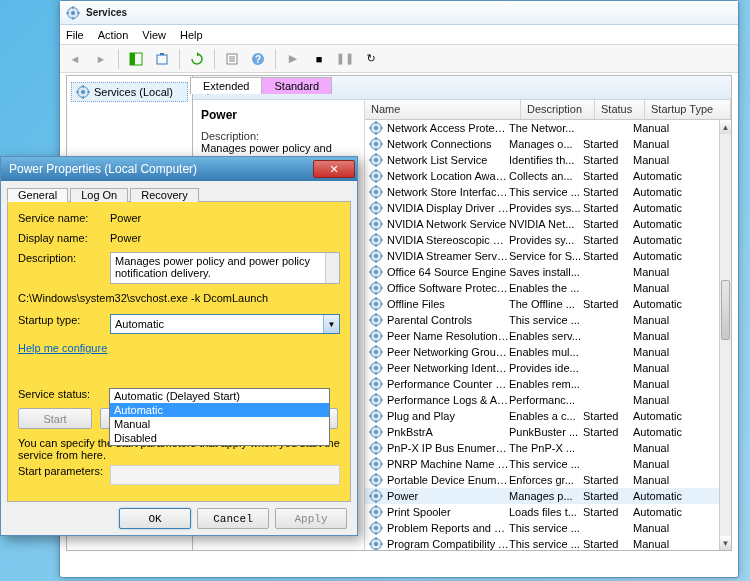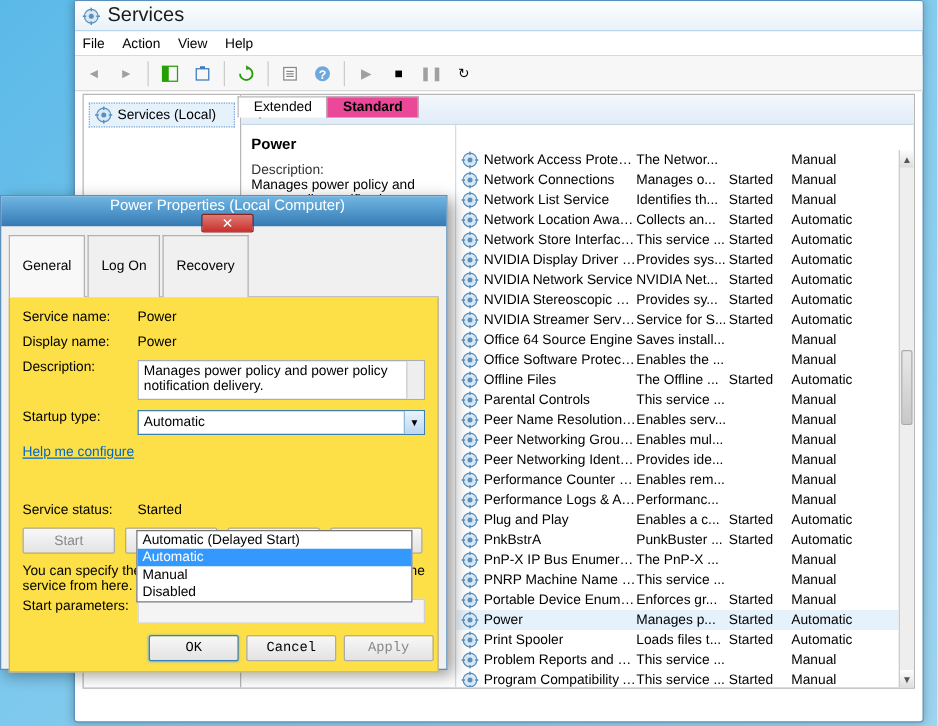--- a/index.html
+++ b/index.html
@@ -1,21 +1,21 @@
 <!DOCTYPE html>
 <html><head>
 <meta charset="utf-8">
 <style>
 * { box-sizing: border-box; font-family: "Segoe UI", Tahoma, sans-serif; }
 body { margin:0; width:750px; height:581px; background:linear-gradient(135deg,#5bb9e8,#7cc8ed 40%,#9dd4ef); overflow:hidden; position:relative; font-size:11px; color:#000;}
 
 .services-win { position:absolute; left:59px; top:0; width:680px; height:578px; background:#fff; border:1px solid #5a8fbc; border-radius:3px; box-shadow:0 0 8px rgba(0,0,0,.25);}
 .titlebar { height:24px; background:linear-gradient(#fdfefe,#e9f2f9); display:flex; align-items:center; padding:0 6px; border-bottom:1px solid #b8d6eb;}
 .titlebar .icon { width:14px; height:14px; margin-right:6px; display:inline-flex;}
-.titlebar .title { font-size:16px; color:#1a1a1a;}
+.titlebar .title { font-size:10px; color:#1a1a1a;font-weight:bold;}
 .menubar { height:20px; display:flex; align-items:center; padding:0 6px; gap:14px; border-bottom:1px solid #d9d9d9;}
 .menubar span { cursor:default;}
 .toolbar { height:28px; display:flex; align-items:center; padding:0 4px; gap:4px; border-bottom:1px solid #d9d9d9; background:#f7f7f7;}
 .tbtn { width:22px; height:22px; display:flex; align-items:center; justify-content:center; border:1px solid transparent; border-radius:2px;}
 .tbtn.disabled { opacity:.35;}
 .tsep{width:1px;height:20px;background:#ccc;margin:0 2px;}
 .client { position:absolute; top:74px; left:6px; right:6px; bottom:26px; display:flex; border:1px solid #b8b8b8;}
 .left-pane{ width:126px; border-right:1px solid #b8b8b8; padding:6px 4px;}
 .tree-item{ display:flex; align-items:center; gap:4px; padding:2px 4px; background:#e5f1fb; border:1px dotted #7aa7d7;}
 .right-pane{ flex:1; display:flex; flex-direction:column; overflow:hidden;}
@@ -38,32 +38,32 @@
 .row > span{ overflow:hidden; text-overflow:ellipsis;}
 .r-name{ flex:1;}
 .r-desc{ width:74px;}
 .r-stat{ width:50px;}
 .r-type{ width:86px;}
 .vscroll{ position:absolute; right:0; top:20px; bottom:0; width:12px; background:#eee; border-left:1px solid #ccc;}
 .vscroll .arrow{height:14px;background:linear-gradient(#fdfdfd,#ddd);display:flex;align-items:center;justify-content:center;font-size:8px;color:#555;}
 .vscroll .thumb{position:absolute;left:1px;right:1px;top:160px;height:60px;background:linear-gradient(#e8e8e8,#c8c8c8);border:1px solid #aaa;border-radius:2px;}
 .tabs{ height:20px; display:flex; align-items:flex-end; padding-left:130px;}
 .tab{ padding:2px 12px; font-size:11px; border:1px solid #b8b8b8; border-bottom:none; background:#fff; margin-right:-1px; position:relative; top:1px;}
-.tab.active{ background:#ec4899; z-index:2;font-weight:bold;}
+.tab.active{ background:#f0abfc; z-index:2;}
 
 
 .gear svg,.gearbig svg{display:block;}
 
 
 .prop-win{ position:absolute; left:0; top:156px; width:358px; height:380px; background:#f0f0f0; border:1px solid #5a8fbc; box-shadow:4px 4px 12px rgba(0,0,0,.4); z-index:50;}
-.prop-title{ height:24px; background:linear-gradient(#6fb6e3,#367ab3); color:#fff; display:flex; align-items:center; padding:0 2px 0 8px; font-size:12px;flex-direction:column;}
+.prop-title{ height:24px; background:linear-gradient(#6fb6e3,#367ab3); color:#fff; display:flex; align-items:center; padding:0 2px 0 8px; font-size:12px;}
 .prop-title .spacer{flex:1;}
 .prop-title .close{ width:42px; height:18px; background:linear-gradient(#e07b75,#c9302c); border:1px solid #8b221e; border-radius:2px; display:flex; align-items:center; justify-content:center; color:#fff; font-size:11px;}
 .prop-tabs{ display:flex; margin:6px 6px 0 6px; border-bottom:1px solid #b0b0b0;}
-.ptab{ padding:18px 10px; border:1px solid #b0b0b0; border-bottom:none; background:#f0f0f0; margin-right:2px; position:relative; top:1px;}
+.ptab{ padding:0 10px; border:1px solid #b0b0b0; border-bottom:none; background:#f0f0f0; margin-right:2px; position:relative; top:1px;}
 .ptab.active{ background:#f8f8f8; border-bottom:1px solid #f8f8f8;}
 .prop-body{ margin:0 6px; padding:10px; background:#fde047; border:1px solid #b0b0b0; border-top:none; height:300px; position:relative;}
 .prow{ display:flex; margin-bottom:8px; align-items:flex-start;}
 .plabel{ width:92px;}
 .pval{ flex:1;}
 .textarea{ flex:1; height:32px; border:1px solid #abadb3; background:#fff; padding:2px 4px; font-size:11px; overflow:hidden; position:relative;}
 .textarea .tscroll{position:absolute;right:0;top:0;bottom:0;width:14px;background:#eee;border-left:1px solid #ccc;}
 .select{ flex:1; height:20px; border:1px solid #3c7fb1; background:#fff; display:flex; align-items:center; padding:0 4px; position:relative;}
 .select .sarrow{position:absolute;right:0;top:0;bottom:0;width:16px;background:linear-gradient(#eaf3fb,#bcd8ef);border-left:1px solid #8eb8d8;display:flex;align-items:center;justify-content:center;font-size:8px;}
 .dropdown{ position:absolute; left:101px; top:186px; width:221px; background:#fff; border:1px solid #767676; z-index:60;}
@@ -177,20 +177,26 @@
           </span>
         <span>Services (Local)</span>
       </div>
       <div class="right-body">
         <div class="desc-col">
           <h3>Power</h3>
           <div class="lbl">Description:</div>
           <div>Manages power policy and power policy notification delivery.</div>
         </div>
         <div class="list-col">
+          <div class="list-head">
+            <div class="col-name">Name</div>
+            <div class="col-desc">Description</div>
+            <div class="col-stat">Status</div>
+            <div class="col-type">Startup Type</div>
+          </div>
           <div class="list-body" id="list-body">
               <div class="row">
                 <span class="gear">
                   <svg width="14" height="14">
                     <use href="#gearsym"></use>
                   </svg>
                 </span>
                 <span class="r-name">Network Access Protection Agent</span>
                 <span class="r-desc">The Networ...</span>
                 <span class="r-stat"></span>
@@ -519,20 +525,21 @@
       <div class="plabel">Display name:</div>
       <div class="pval">Power</div>
     </div>
     <div class="prow">
       <div class="plabel">Description:</div>
       <div class="textarea">
         <span>Manages power policy and power policy notification delivery.</span>
         <div class="tscroll"></div>
       </div>
     </div>
+    <div style="margin-bottom:10px">C:\Windows\system32\svchost.exe -k DcomLaunch</div>
     <div class="prow">
       <div class="plabel">Startup type:</div>
       <div class="select">
         <span>Automatic</span>
         <span class="sarrow">▼</span>
       </div>
     </div>
 
     <div class="dropdown">
       <div>Automatic (Delayed Start)</div>

